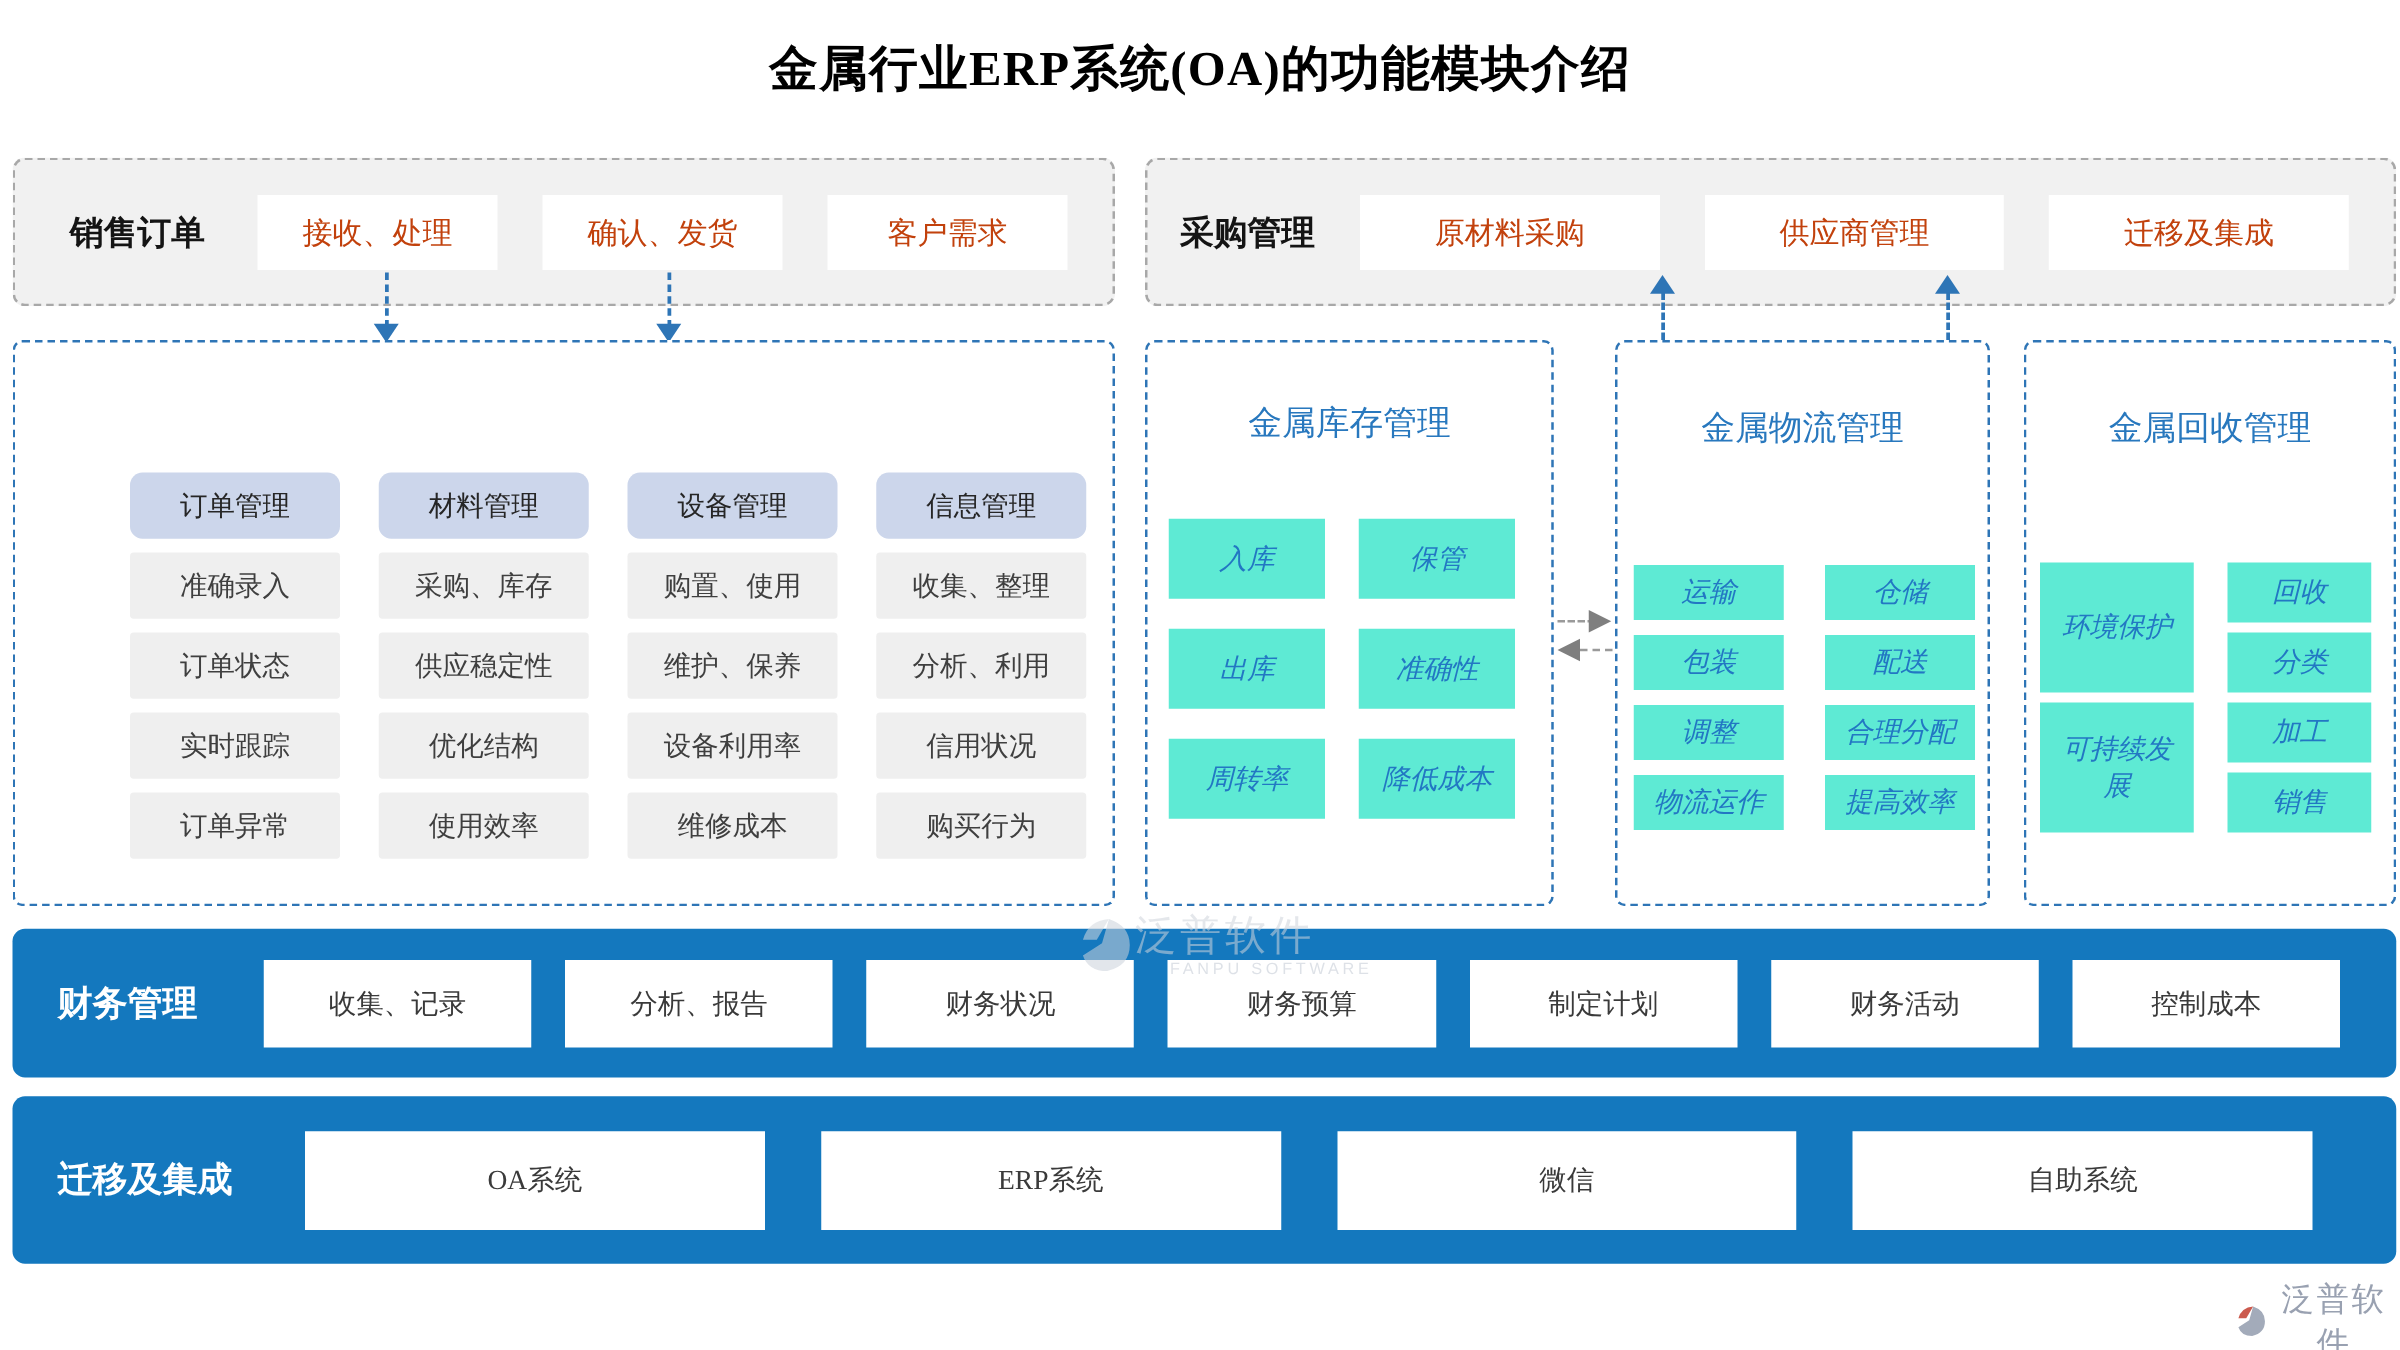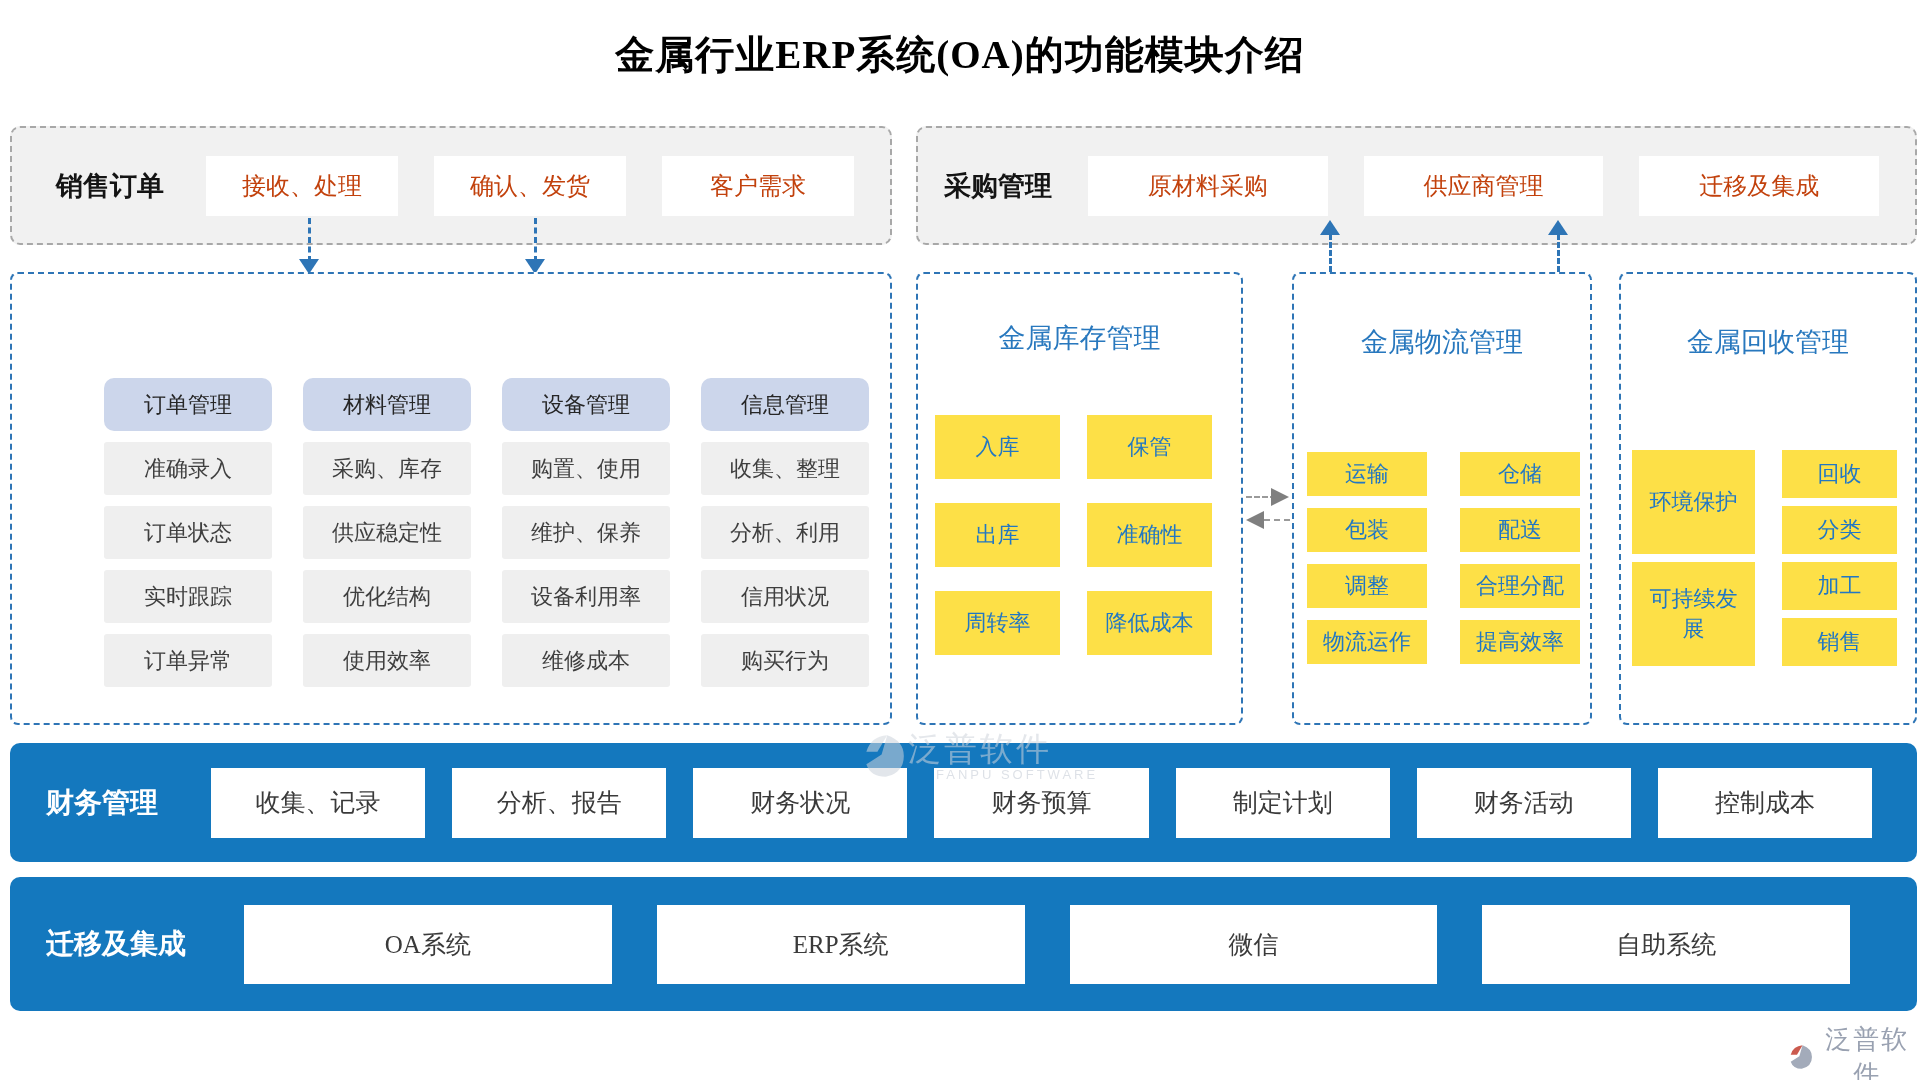--- a/index.html
+++ b/index.html
@@ -61,21 +61,21 @@
     grid-auto-flow:column;
     grid-auto-columns:168px;
     column-gap:31px; row-gap:11px;padding-left:40px;
   }
   .cell {
     display:flex; align-items:center; justify-content:center;
     font-size:22px; white-space:nowrap;
   }
   .cell.head { background:#ccd6eb; border-radius:10px; color:#262626; }
   .cell.gray { background:#efefef; border-radius:3px; color:#3f3f3f; }
-  .cell.blue { background:#fde047; color:#2277c3; }
+  .cell.blue { background:#5eead4; color:#2277c3;font-style:italic; }
   
   .inv-grid {
     margin:59px 0 0 17px;
     display:grid; grid-template-columns:repeat(2,125px);
     grid-auto-rows:64px; column-gap:27px; row-gap:24px;
   }
   
   .log-grid {
     margin:92px 0 0 13px;
     display:grid; grid-template-columns:repeat(2,120px);
@@ -103,21 +103,21 @@
   }
   .bar-finance { top:743px; height:119px; padding:0 45px 0 36px; gap:27px; }
   .bar-integrate { top:877px; height:134px; padding:0 67px 0 36px; gap:45px; }
   .bar-label {
     color:#ffffff; font-weight:bold; font-size:28px; white-space:nowrap; flex:0 0 auto;
   }
   .bar-finance .bar-label { width:138px; }
   .bar-integrate .bar-label { width:158px; margin-right:-5px; }
   .bar-btn {
     flex:1 1 0; background:#ffffff; display:flex; align-items:center; justify-content:center;
-    font-size:25px; color:#3a3a3a; white-space:nowrap;
+    font-size:22px; color:#3a3a3a; white-space:nowrap;
   }
   .bar-finance .bar-btn { height:70px; }
   .bar-integrate .bar-btn { height:79px; }
   
   .wm-center {
     position:absolute; left:858px; top:731px; display:flex; align-items:flex-start;
     opacity:0.55; pointer-events:none;
   }
   .wm-center .wm-text-cn { font-size:33px; color:#cfd4dc; letter-spacing:3px; line-height:1.1; }
   .wm-center .wm-text-en { font-size:13px; color:#c3cad4; letter-spacing:3px; font-family:"Liberation Sans", sans-serif;padding-left:28px; }

